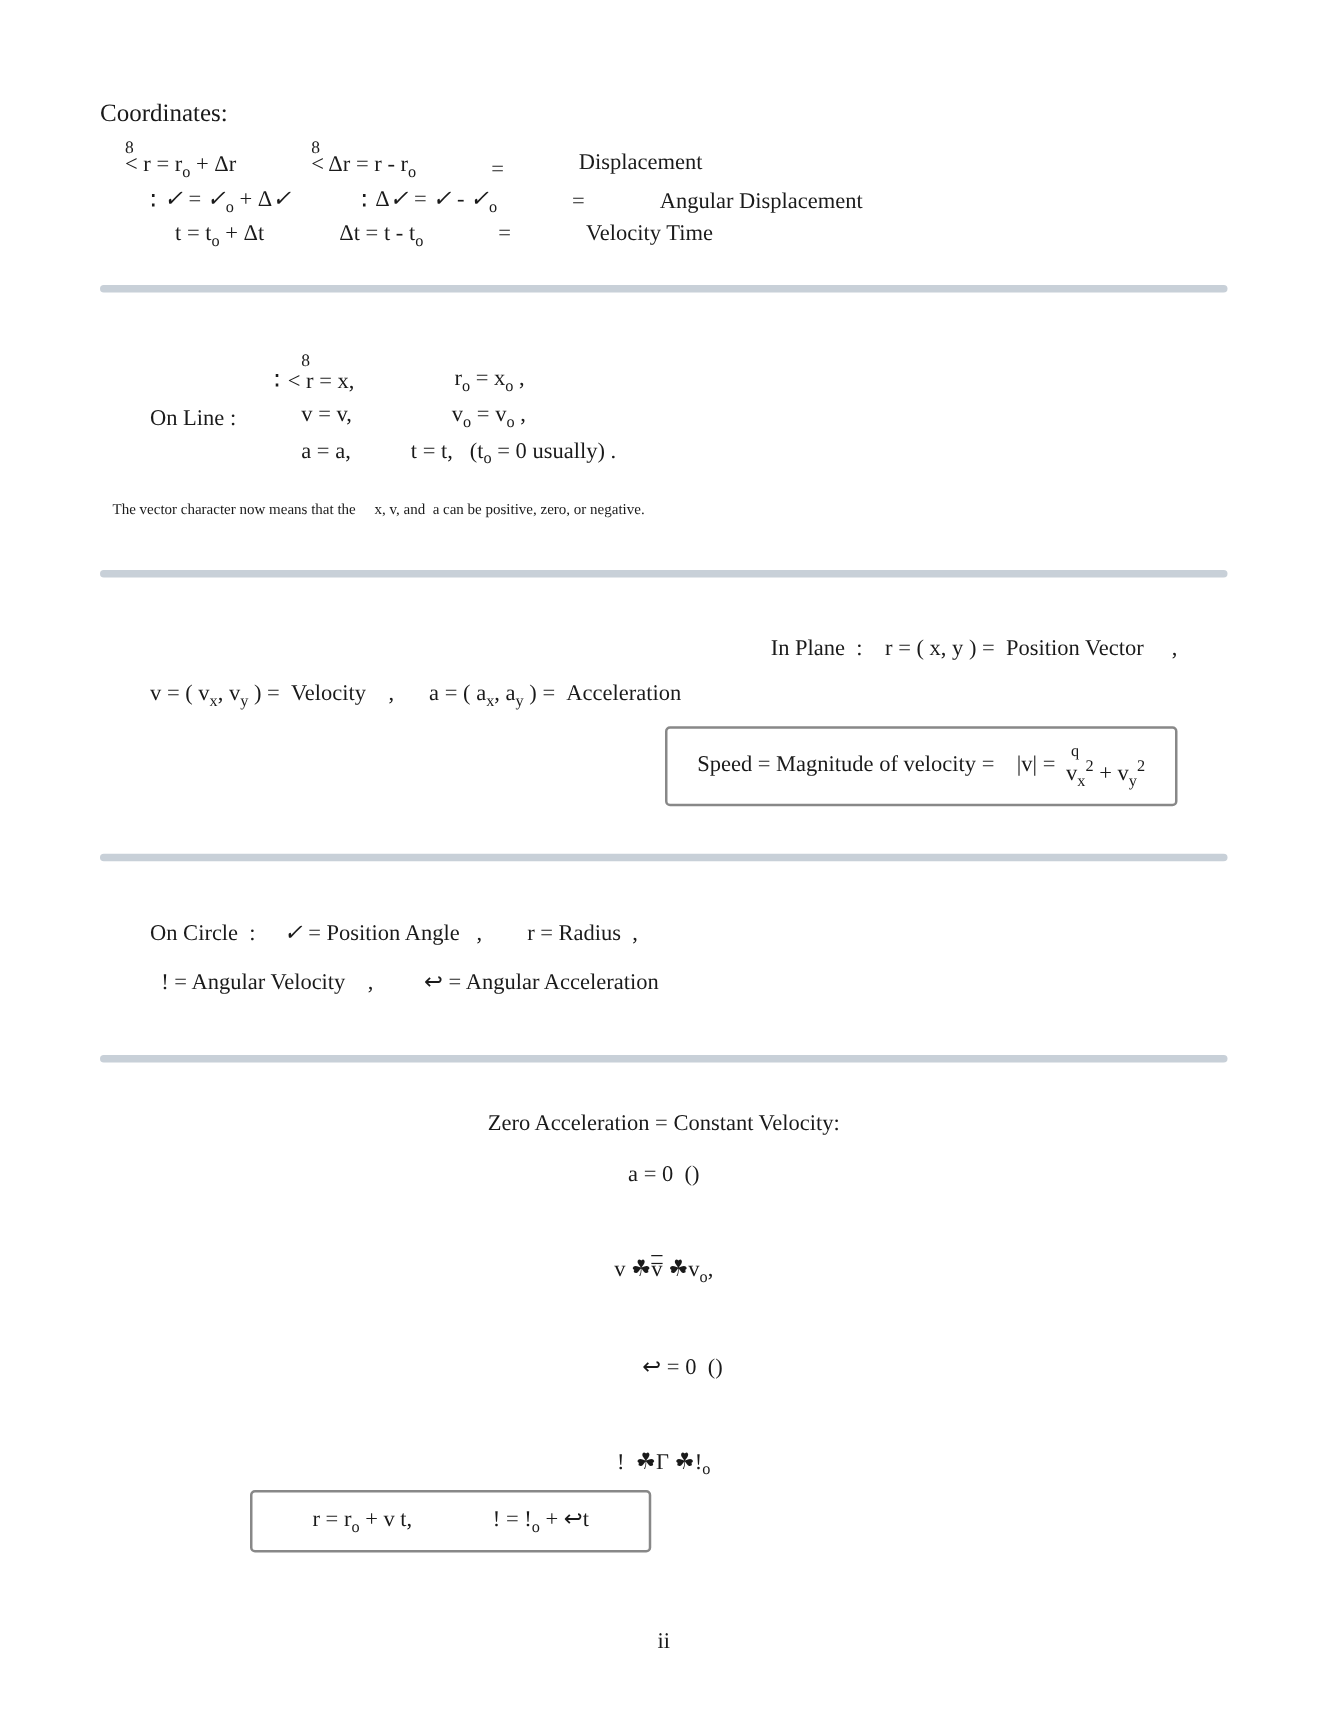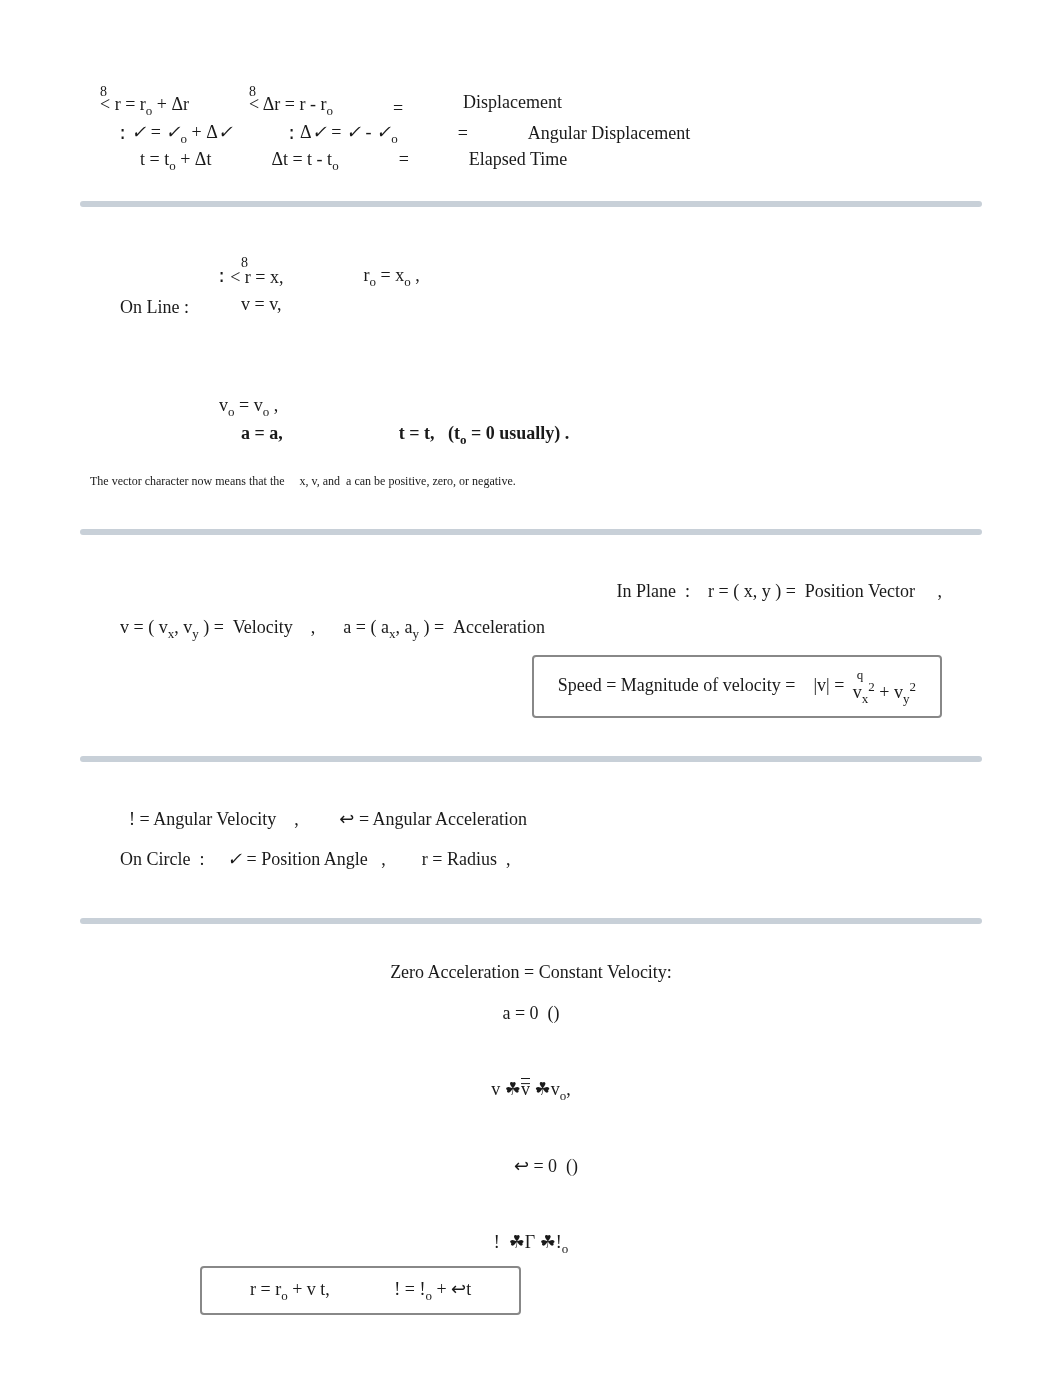--- a/index.html
+++ b/index.html
@@ -41,20 +41,21 @@
     }
 
     sup { font-size: 13px; }
     sub { font-size: 13px; }
 
   </style>
 </head>
 <body>
 
 <div class="section coord-section">
+  <div class="coord-title">Coordinates:</div>
 
   <div style="margin-left:20px; margin-top:4px;">
 
     <div style="display:flex; align-items:flex-start; gap:60px; margin-top:4px;">
       <div style="display:flex; flex-direction:column; align-items:flex-start;">
         <span style="font-size:14px; margin-bottom:-6px; margin-left:0px;">8</span>
         <span>&lt; r = r<sub>o</sub> + Δr</span>
       </div>
       <div style="display:flex; flex-direction:column; align-items:flex-start;">
         <span style="font-size:14px; margin-bottom:-6px;">8</span>
@@ -74,21 +75,21 @@
         <span>Δ<i>✓</i> = <i>✓</i> - <i>✓</i><sub>o</sub></span>
       </div>
       <span>=</span>
       <span>Angular Displacement</span>
     </div>
 
     <div style="display:flex; align-items:flex-start; gap:60px; margin-top:2px; margin-left:40px;">
       <span>t = t<sub>o</sub> + Δt</span>
       <span>Δt = t - t<sub>o</sub></span>
       <span>=</span>
-      <span>Elapsed Time</span>
+      <span>Velocity Time</span>
     </div>
   </div>
 </div>
 
 <div class="divider"></div>
 
 <div class="section">
   <div style="display:flex; align-items:flex-start; gap:10px; padding: 10px 40px;">
 
     <div style="padding-top: 42px;">On Line :</div>
@@ -96,25 +97,25 @@
     <div style="margin-left:20px;">
       <div style="display:flex; flex-direction:column; align-items:flex-start;">
         <span style="font-size:14px; margin-bottom:-6px; margin-left:22px;">8</span>
         <div style="display:flex; gap:80px;">
           <div style="display:flex; align-items:center; gap:6px;">
             <span style="font-size:20px;">∶</span>
             <span>&lt; r = x,</span>
           </div>
           <span>r<sub>o</sub> = x<sub>o</sub> ,</span>
         </div>
-        <div style="display:flex; gap:80px; margin-top:4px;flex-direction:column;">
+        <div style="display:flex; gap:80px; margin-top:4px;">
           <span style="margin-left:22px;">v = v,</span>
           <span>v<sub>o</sub> = v<sub>o</sub> ,</span>
         </div>
-        <div style="display:flex; gap:116px; margin-top:4px;font-weight:bold;">
+        <div style="display:flex; gap:48px; margin-top:4px;">
           <span style="margin-left:22px;">a = a,</span>
           <span>t = t,&nbsp;&nbsp;&nbsp;(t<sub>o</sub> = 0 usually) .</span>
         </div>
       </div>
     </div>
   </div>
 
   <div style="margin-top:14px; line-height:1.6; font-size:12px; padding: 0 10px;">
     The vector character now means that the &nbsp;&nbsp;&nbsp; x, v, and &nbsp;a can be positive, zero, or negative.
   </div>
@@ -139,24 +140,24 @@
         <span>v<sub>x</sub><sup>2</sup> + v<sub>y</sub><sup>2</sup></span>
       </span>
     </div>
   </div>
 </div>
 
 <div class="divider"></div>
 
 <div class="section" style="padding: 20px 40px;">
   <div style="font-size:18px; line-height:2.2;">
-    &nbsp;&nbsp;!  = Angular Velocity &nbsp;&nbsp;&nbsp;, &nbsp;&nbsp;&nbsp;&nbsp;&nbsp;&nbsp;&nbsp; ↩ = Angular Acceleration
+    On Circle &nbsp;: &nbsp;&nbsp;&nbsp; <i>✓</i> = Position Angle &nbsp;&nbsp;, &nbsp;&nbsp;&nbsp;&nbsp;&nbsp;&nbsp; r = Radius &nbsp;,
   </div>
   <div style="font-size:18px; line-height:2.2;">
-    On Circle &nbsp;: &nbsp;&nbsp;&nbsp; <i>✓</i> = Position Angle &nbsp;&nbsp;, &nbsp;&nbsp;&nbsp;&nbsp;&nbsp;&nbsp; r = Radius &nbsp;,
+    &nbsp;&nbsp;!  = Angular Velocity &nbsp;&nbsp;&nbsp;, &nbsp;&nbsp;&nbsp;&nbsp;&nbsp;&nbsp;&nbsp; ↩ = Angular Acceleration
   </div>
 </div>
 
 <div class="divider"></div>
 
 <div class="section" style="padding: 20px 60px;">
   <div style="text-align:center; font-size:18px; margin-bottom:12px;">Zero Acceleration = Constant Velocity:</div>
 
   <div style="font-size:18px; line-height:2.0; display:flex; gap:40px; align-items:center;flex-direction:column;">
     <span>a = 0 &nbsp;()</span>

